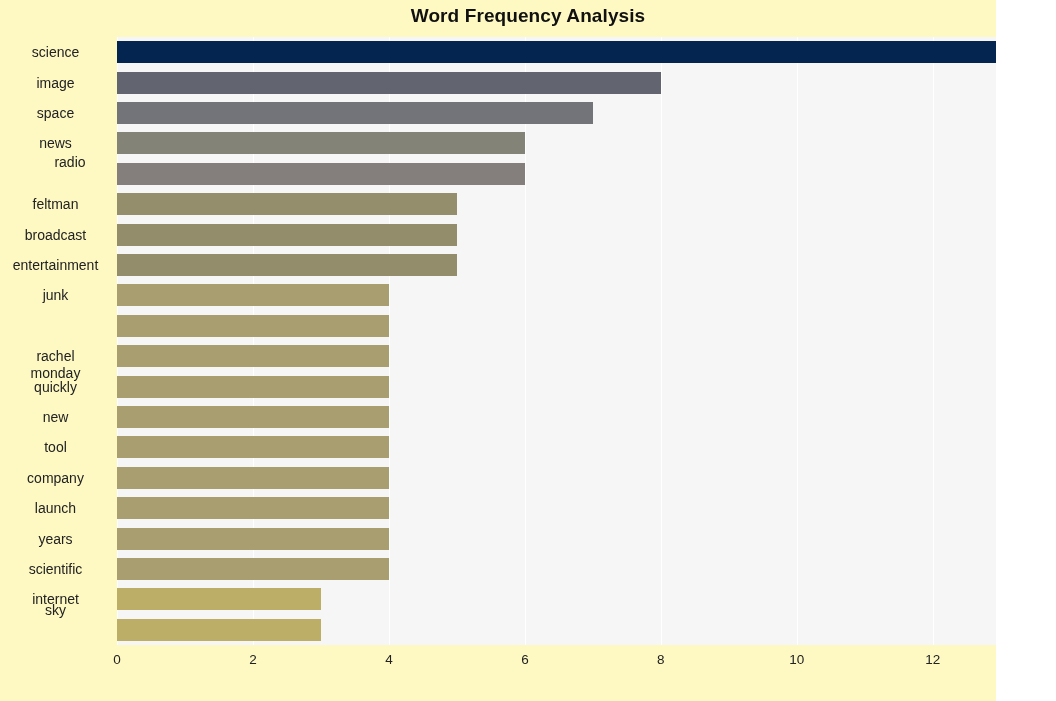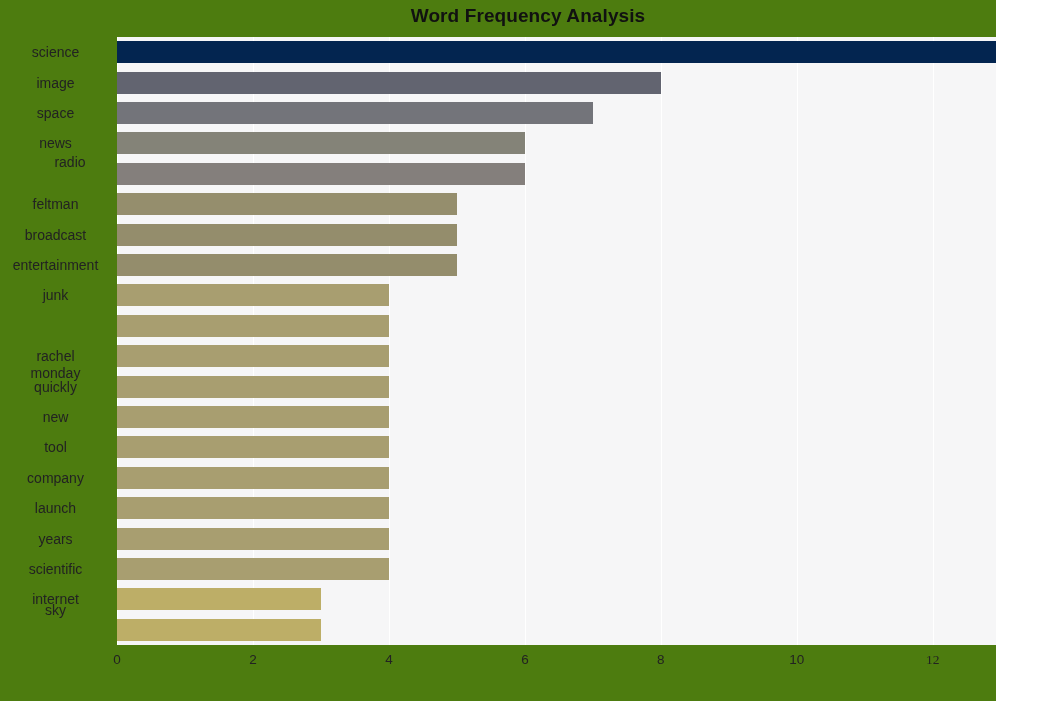--- a/index.html
+++ b/index.html
@@ -9,21 +9,21 @@
     width: 1056px;
     height: 701px;
     background: #ffffff;
     font-family: "Liberation Sans", sans-serif;
   }
 
   #chart-root {
     position: relative;
     width: 996px;
     height: 701px;
-    background: #4d7c0f;
+    background: #fef9c3;
     overflow: hidden;
   }
 
   
   #chart-title {
     position: absolute;
     left: 0;
     top: 5px;
     width: 1056px;
     text-align: center;
@@ -183,17 +183,17 @@
       <div class="y-tick-label" style="top: 562px;">sky</div>
     </div>
 
   <div id="x-axis">
       <div class="x-tick-label" style="left: 0px;">0</div>
       <div class="x-tick-label" style="left: 135.971px;">2</div>
       <div class="x-tick-label" style="left: 271.941px;">4</div>
       <div class="x-tick-label" style="left: 407.912px;">6</div>
       <div class="x-tick-label" style="left: 543.883px;">8</div>
       <div class="x-tick-label" style="left: 679.853px;">10</div>
-      <div class="x-tick-label" style="left: 815.824px; font-family: Liberation Serif, serif;">12</div>
+      <div class="x-tick-label" style="left: 815.824px;">12</div>
     </div>
 
 
 </div>
 
 </body></html>

